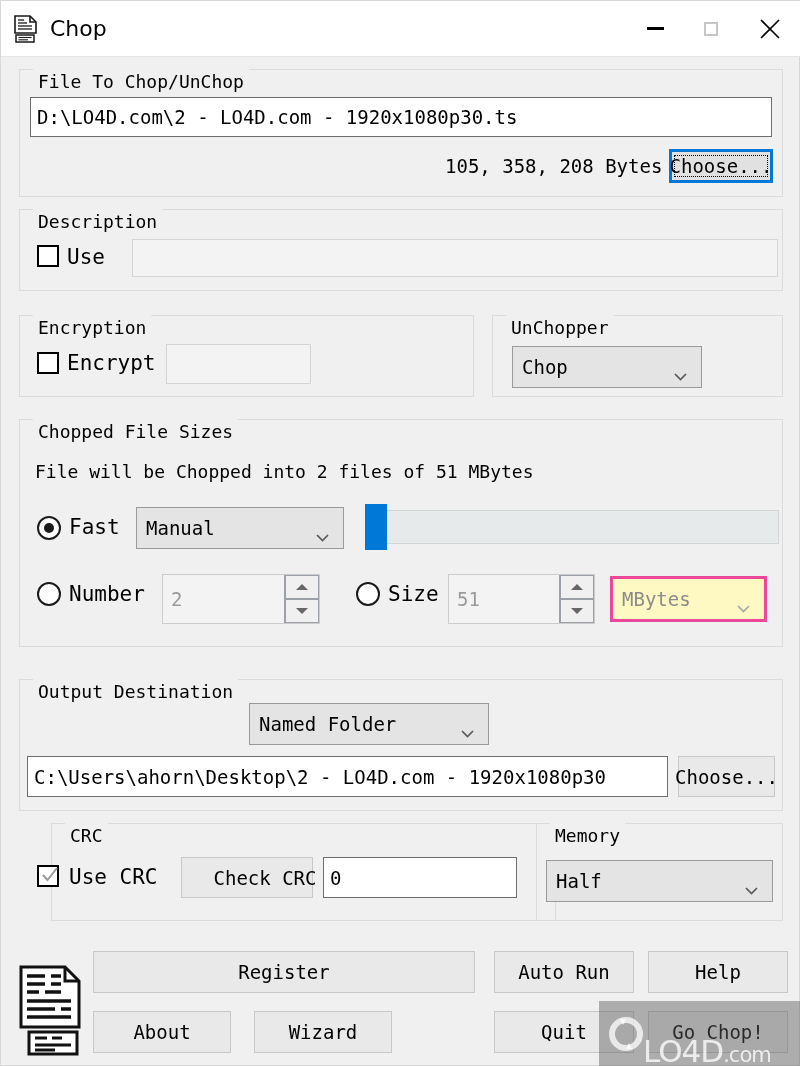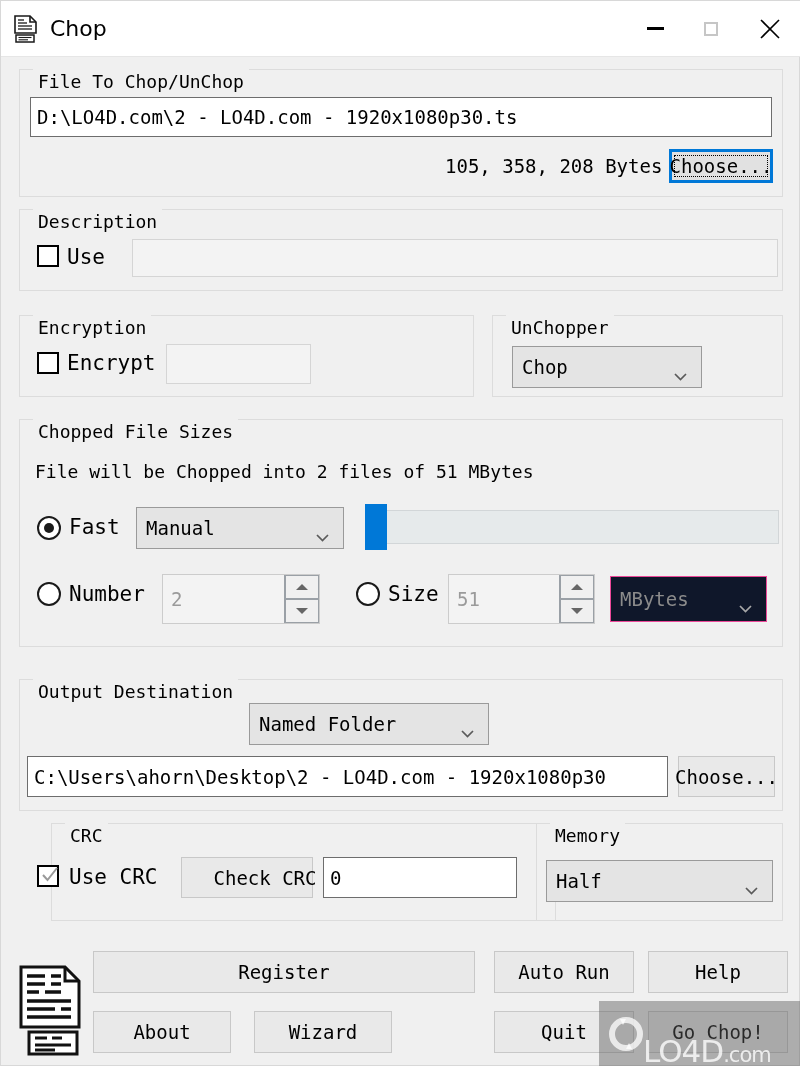--- a/index.html
+++ b/index.html
@@ -167,22 +167,22 @@
   }
   .combo .arrow {
     position: absolute;
     right: 14px;
     top: 50%;
     margin-top: -4px;
     width: 13px;
     height: 8px;
   }
   .combo.disabled {
-    background: #0f172a;
-    border: 1px solid #ec4899;
+    background: #fef9c3;
+    border: 3px solid #ec4899;
     color: #8b8b8b;
   }
 
   
   .checkbox {
     position: absolute;
     width: 22px;
     height: 22px;
     background: #ffffff;
     border: 2px solid #000000;

